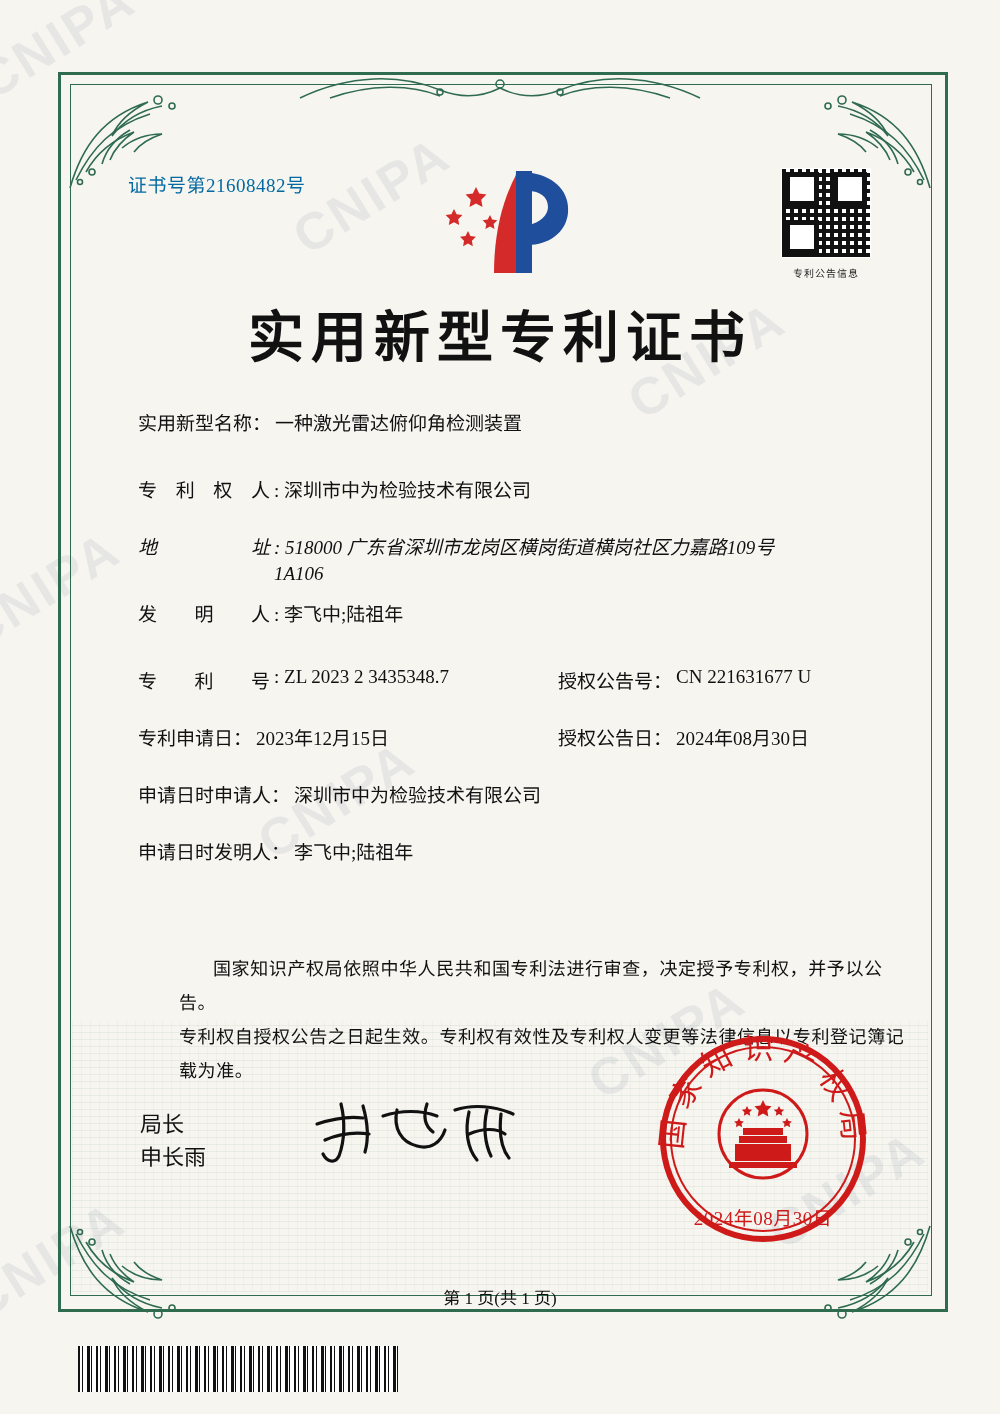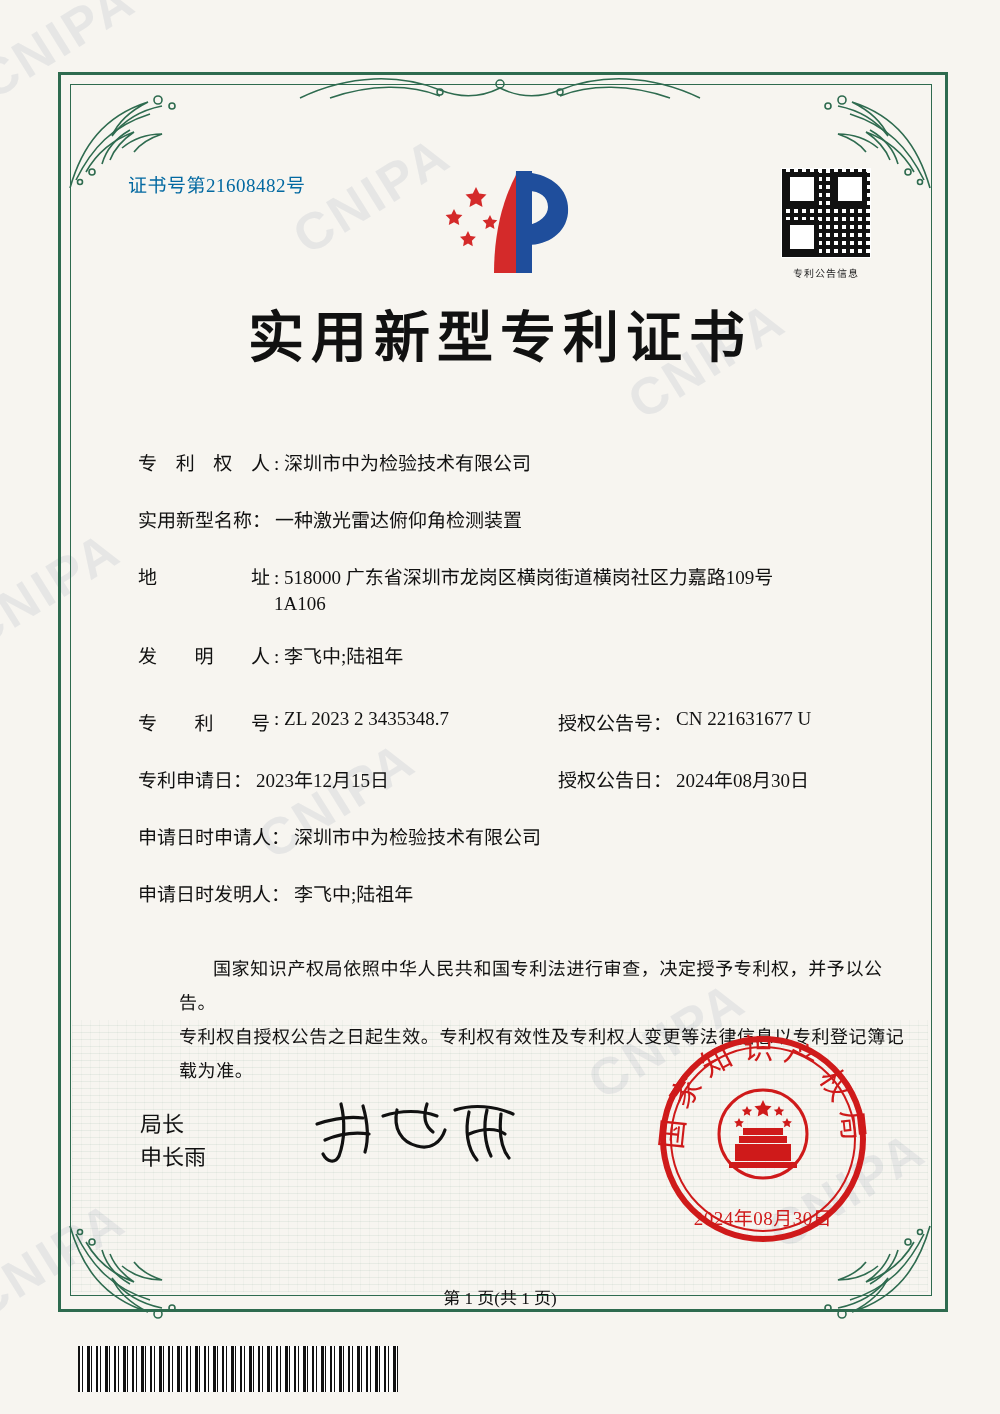--- a/index.html
+++ b/index.html
@@ -388,31 +388,31 @@
       <div class="qr">
         <div class="qr-eye-bl"></div>
       </div>
       <div class="qr-caption">专利公告信息</div>
     </div>
 
     <div class="doc-title">实用新型专利证书</div>
 
     <div class="fields">
 
+      <div class="field-row">
+        <span class="f-label">实用新型名称：</span>
+        <span class="f-value">一种激光雷达俯仰角检测装置</span>
+      </div>
+
       <div class="field-row" style="margin-top:40px">
         <span class="f-label spread">专利权人</span>
         <span class="f-value">:&nbsp;<span>深圳市中为检验技术有限公司</span></span>
       </div>
 
-      <div class="field-row">
-        <span class="f-label">实用新型名称：</span>
-        <span class="f-value">一种激光雷达俯仰角检测装置</span>
-      </div>
-
-      <div style="margin-bottom:26px;">
+      <div style="margin-bottom:14px;font-style:italic;">
         <div class="field-row" style="margin-bottom:0;">
           <span class="f-label spread">地址</span>
           <span class="f-value">:&nbsp;<span>518000 广东省深圳市龙岗区横岗街道横岗社区力嘉路109号</span></span>
         </div>
         <div class="addr-second">1A106</div>
       </div>
 
       <div class="field-row">
         <span class="f-label spread">发明人</span>
         <span class="f-value">:&nbsp;<span>李飞中;陆祖年</span></span>

